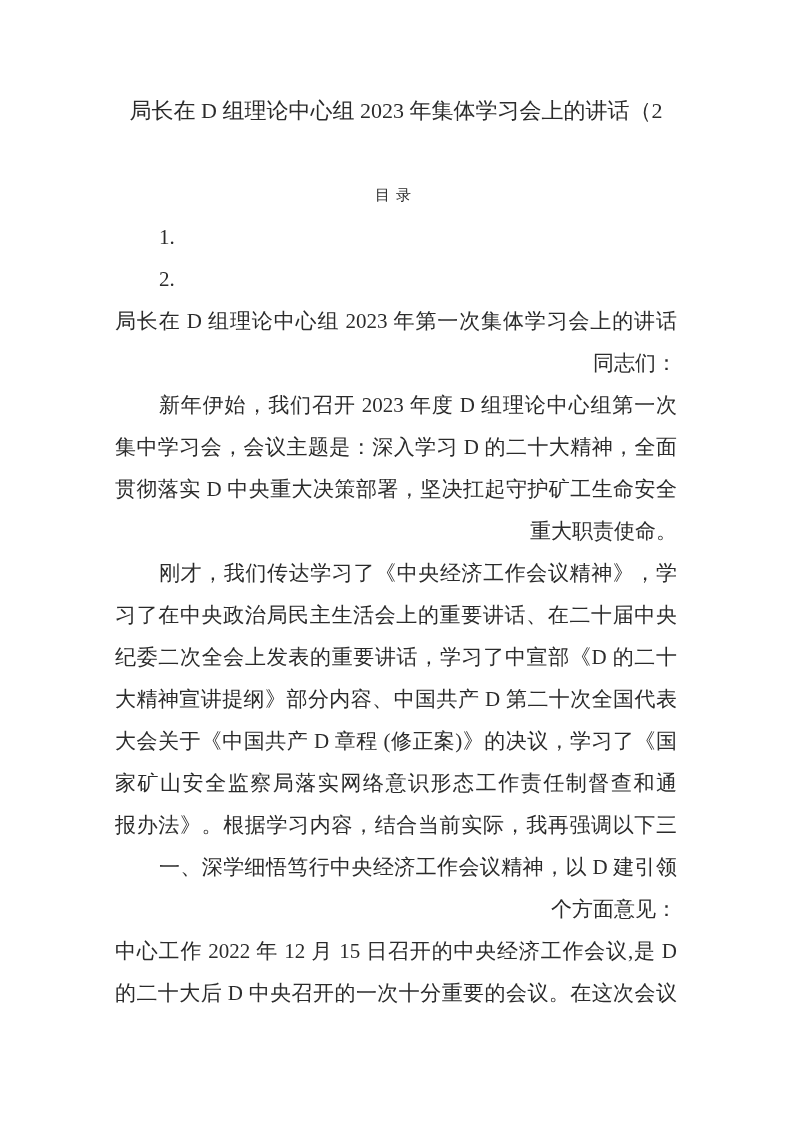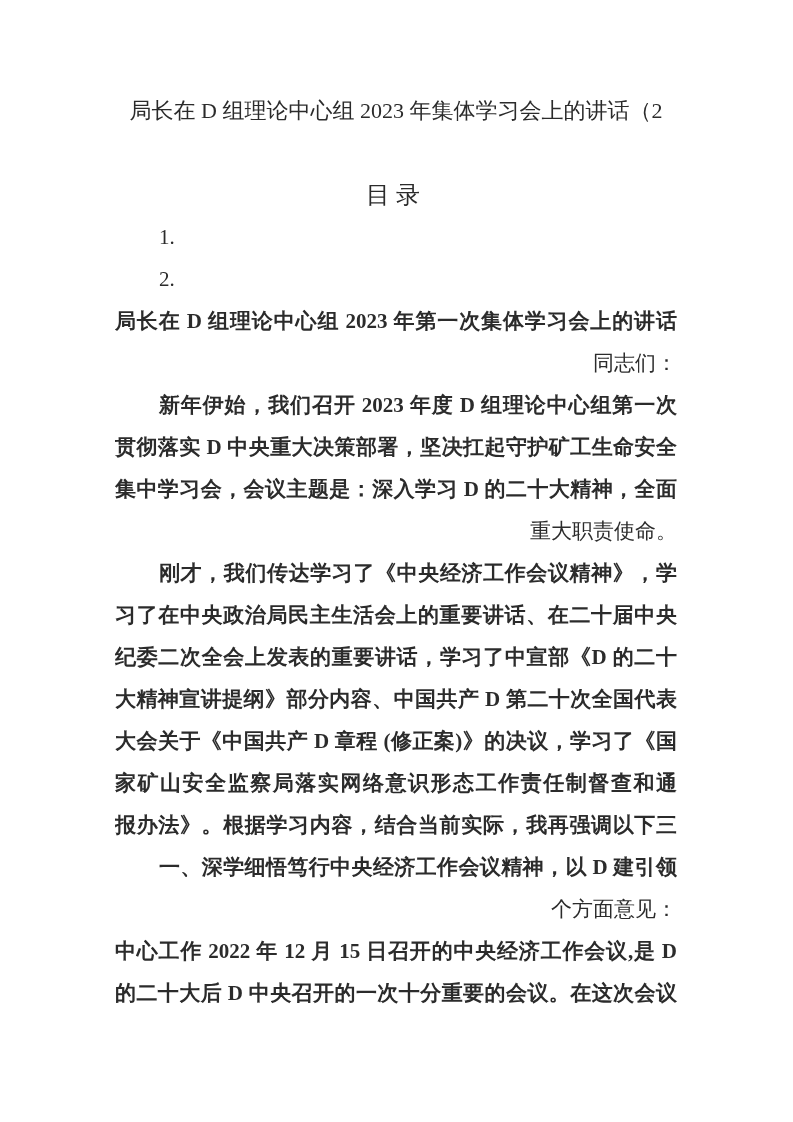--- a/index.html
+++ b/index.html
@@ -30,32 +30,31 @@
     white-space: normal;
   }
   .doc-title {
     font-size: 22px;
     font-weight: normal;
     margin: 0;
     text-align: center;
   }
   .blank-line { height: 42px; }
   .toc-heading {
-    font-size: 24px;
+    font-size: 15px;
     font-weight: normal;
     margin: 0;
     text-align: center;
     letter-spacing: 6px;
   }
   .toc-item { padding-left: 44px; }
   
   .just {
     text-align: justify;
     text-align-last: justify;
-    font-weight: bold;
   }
   
   .ind { text-indent: 44px; }
   
   .end { text-align: right; }
 </style>
 </head>
 <body>
 
 <div class="page">
@@ -68,22 +67,22 @@
 
   <div class="toc-item line">1.</div>
 
   <div class="toc-item line">2.</div>
 
   <div class="line just">局长在 D 组理论中心组 2023 年第一次集体学习会上的讲话</div>
 
   <div class="line end">同志们：</div>
 
   <div class="line just ind">新年伊始，我们召开 2023 年度 D 组理论中心组第一次</div>
+  <div class="line just">集中学习会，会议主题是：深入学习 D 的二十大精神，全面</div>
   <div class="line just">贯彻落实 D 中央重大决策部署，坚决扛起守护矿工生命安全</div>
-  <div class="line just">集中学习会，会议主题是：深入学习 D 的二十大精神，全面</div>
   <div class="line end">重大职责使命。</div>
 
   <div class="line just ind">刚才，我们传达学习了《中央经济工作会议精神》，学</div>
   <div class="line just">习了在中央政治局民主生活会上的重要讲话、在二十届中央</div>
   <div class="line just">纪委二次全会上发表的重要讲话，学习了中宣部《D 的二十</div>
   <div class="line just">大精神宣讲提纲》部分内容、中国共产 D 第二十次全国代表</div>
   <div class="line just">大会关于《中国共产 D 章程 (修正案)》的决议，学习了《国</div>
   <div class="line just">家矿山安全监察局落实网络意识形态工作责任制督查和通</div>
   <div class="line just">报办法》。根据学习内容，结合当前实际，我再强调以下三</div>
   <div class="line just ind">一、深学细悟笃行中央经济工作会议精神，以 D 建引领</div>

